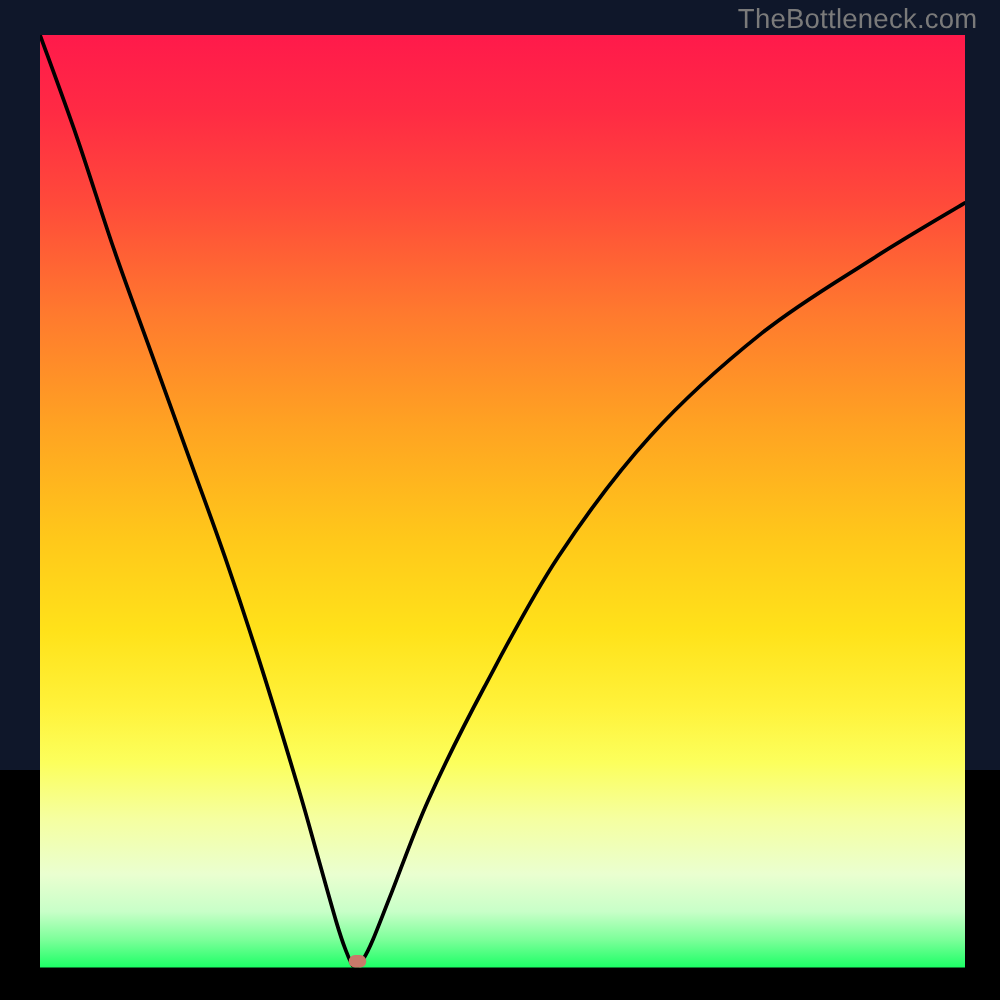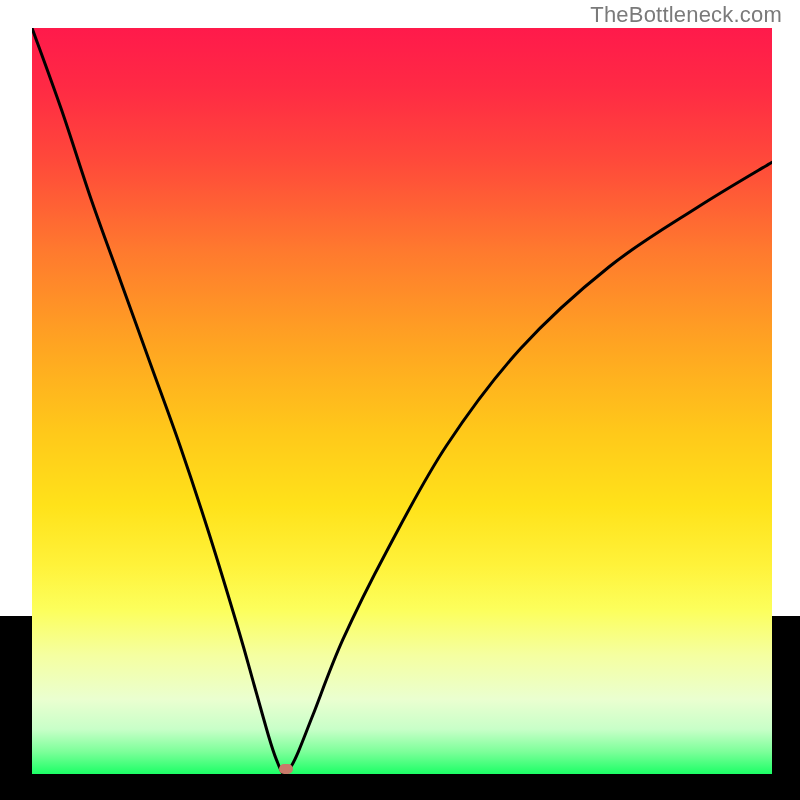--- a/index.html
+++ b/index.html
@@ -10,21 +10,21 @@
     background: #000;
     overflow: hidden;
     font-family: Arial, Helvetica, sans-serif;
   }
   .frame {
     position: absolute;
     left: 0;
     top: 0;
     width: 800px;
     height: 616px;
-    background: #ffffff;
+    background: #0f172a;
   }
   .watermark {
     position: absolute;
     top: 2px;
     right: 18px;
     color: #7a7a7a;
     font-size: 22px;
     font-weight: 400;
     letter-spacing: 0.2px;
     z-index: 50;

